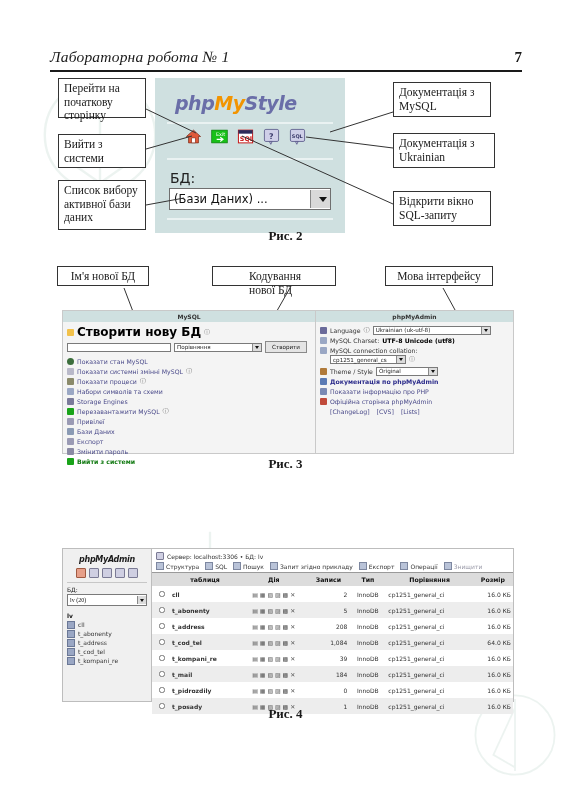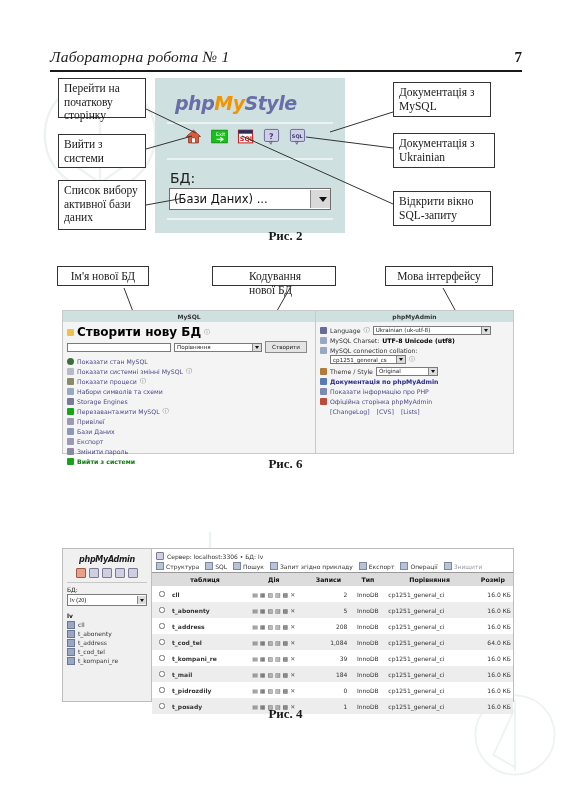--- a/index.html
+++ b/index.html
@@ -333,21 +333,21 @@
           </div>
         <div class="mrow" style="gap:7px;padding-left:10px;">
           <span>[ChangeLog]</span>
           <span>[CVS]</span>
           <span>[Lists]</span>
         </div>
       </div>
     </div>
   </div>
 
-  <div class="cap" style="top:456px">Рис. 6</div>
+  <div class="cap" style="top:456px">Рис. 3</div>
 
 
   <div class="fig4">
     <div class="f4side">
       <div class="f4logo">phpMyAdmin</div>
       <div class="f4icons">
         <span class="f4i" style="background:#e7a08a;border-color:#a05a42"></span>
         <span class="f4i"></span>
         <span class="f4i"></span>
         <span class="f4i"></span>

